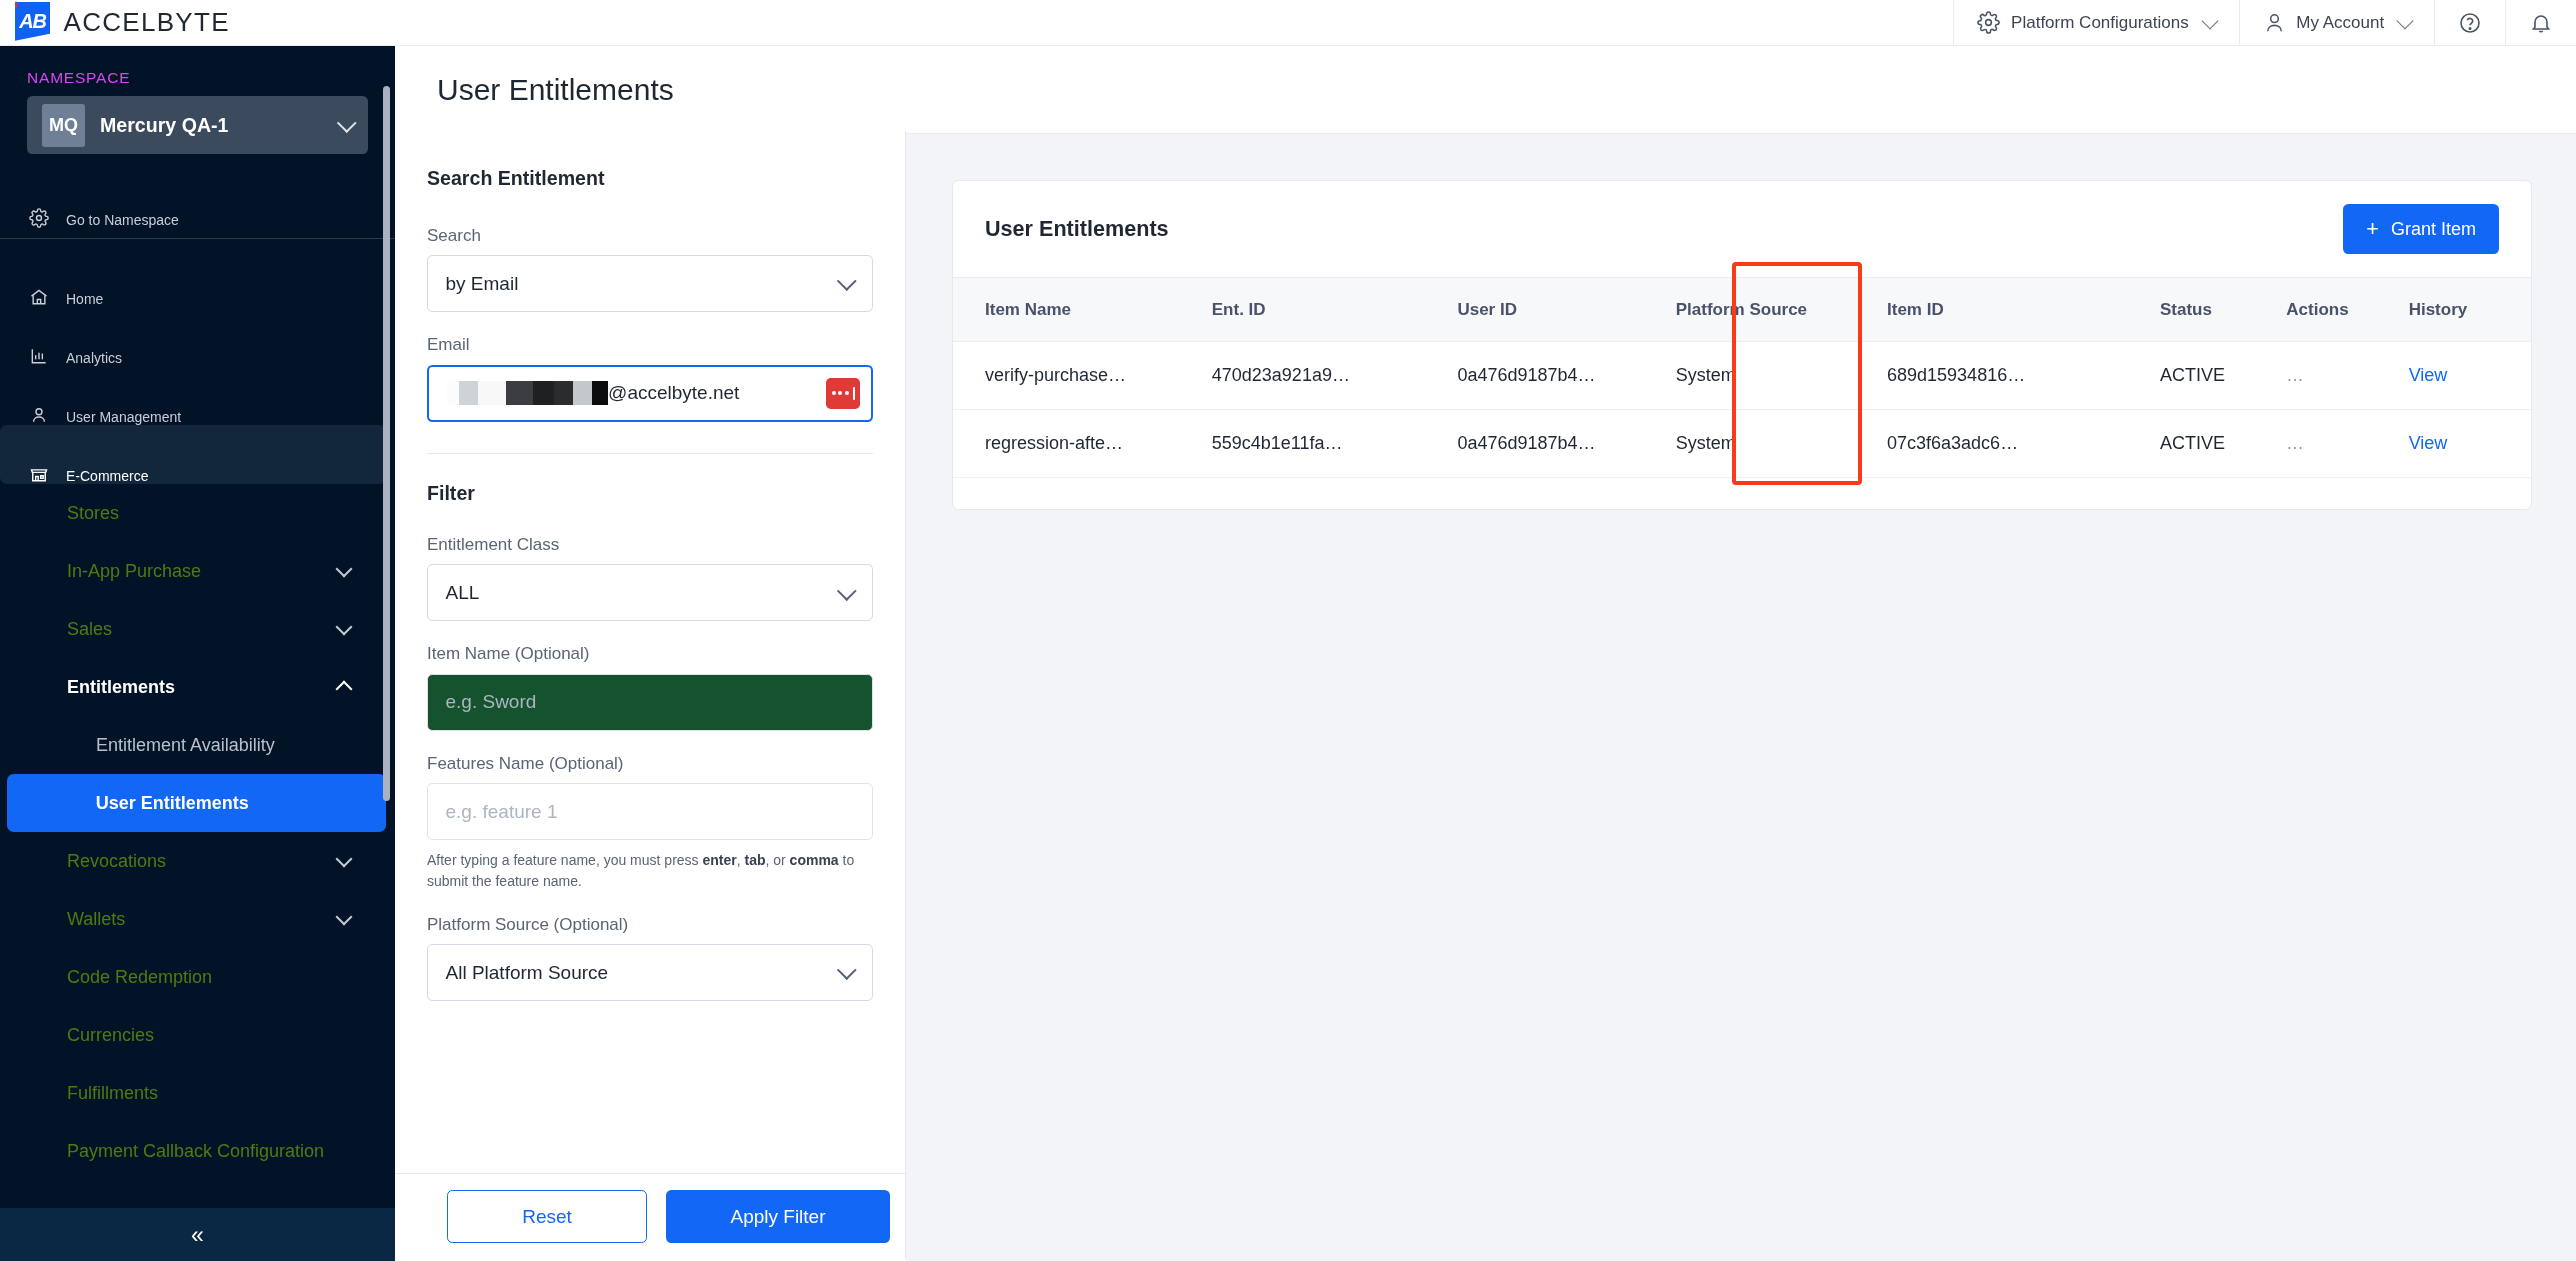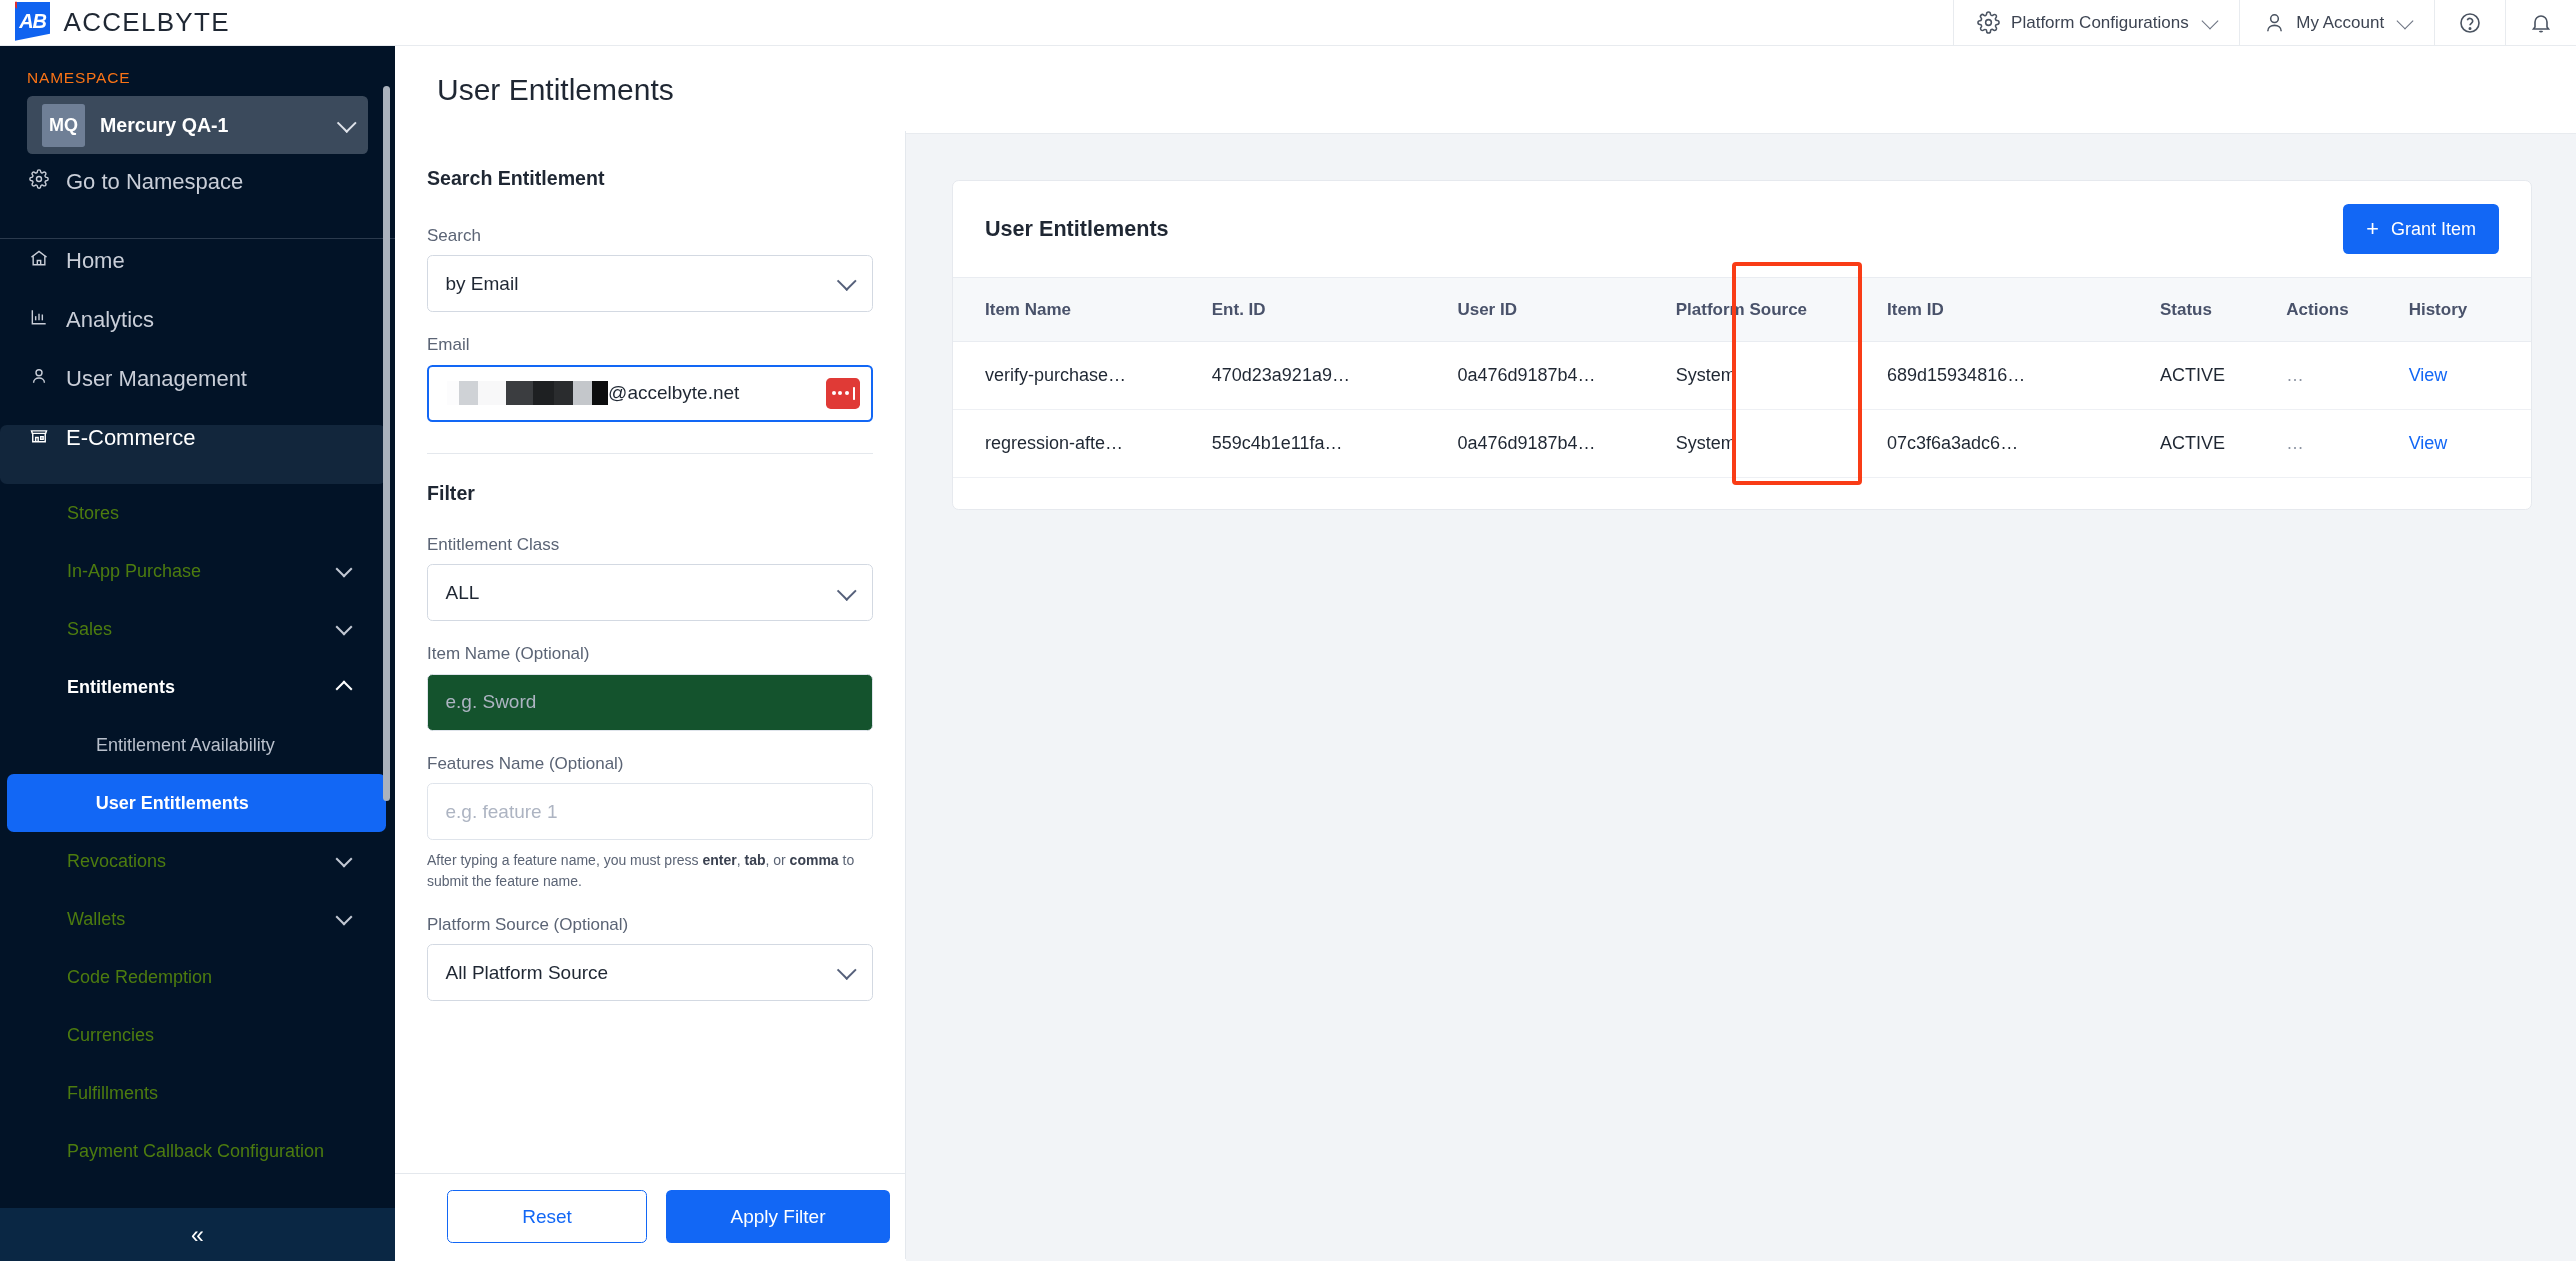--- a/index.html
+++ b/index.html
@@ -37,36 +37,36 @@
   }
   .top-item .icn { display: flex; align-items: center; }
   .chev-sm { width: 12px; height: 12px; border-right: 1.7px solid #6b7280; border-bottom: 1.7px solid #6b7280;
              transform: rotate(45deg); margin-bottom: 4px; margin-left: 4px; }
 
   
   .sidebar {
     position: absolute; top: 46px; left: 0; width: 395px; height: 1216px;
     background: #021327; color: #c9ced8; overflow: hidden;
   }
-  .ns-label { font-size: 15.5px; color: #f97316; letter-spacing: 0.8px; padding: 23px 0 9.4px 27px; }
+  .ns-label { font-size: 15.5px; color: #d946ef; letter-spacing: 0.8px; padding: 23px 0 9.4px 27px; }
   .ns-select {
     margin: 0 27px; height: 58px; background: #3b4a5c; border-radius: 5.4px;
     display: flex; align-items: center; padding: 0 15px; gap: 15px; cursor: pointer;
   }
   .ns-badge {
     width: 43px; height: 43px; background: #6f7f96; border-radius: 2.7px; color: #fff;
     font-size: 18px; font-weight: 700; display: flex; align-items: center; justify-content: center;
   }
   .ns-name { color: #fff; font-size: 19.6px; font-weight: 700; }
   .chev-w { margin-left: auto; width: 13.5px; height: 13.5px; border-right: 2px solid #dfe3ea;
             border-bottom: 2px solid #dfe3ea; transform: rotate(45deg); margin-bottom: 5.4px; }
 
   .nav-row {
-    display: flex; align-items: flex-start; height: 59px; padding-left: 27px; gap: 16px;
-    font-size: 22px; color: #c9ced8; cursor: pointer;
+    display: flex; align-items: flex-end; height: 59px; padding-left: 27px; gap: 16px;
+    font-size: 14px; color: #c9ced8; cursor: pointer;
   }
   .nav-sep { height: 1.3px; background: #2b3a4d; margin: 9.4px 0 9.4px 0; }
   .nav-row.active-soft { background: #12263c; border-radius: 6.7px; margin: 0 9.4px 0 0;
                          color: #ffffff; padding-left: 27px; }
   .nav-row .icn { width: 23px; display: flex; align-items: center; justify-content: center; }
   .sub-row {
     display: flex; align-items: center; height: 58px; padding-left: 67px;
     font-size: 18px; color: #4d7c0f; cursor: pointer; position: relative;
   }
   .sub-row .chev-d { position: absolute; right: 45px; width: 12px; height: 12px;

